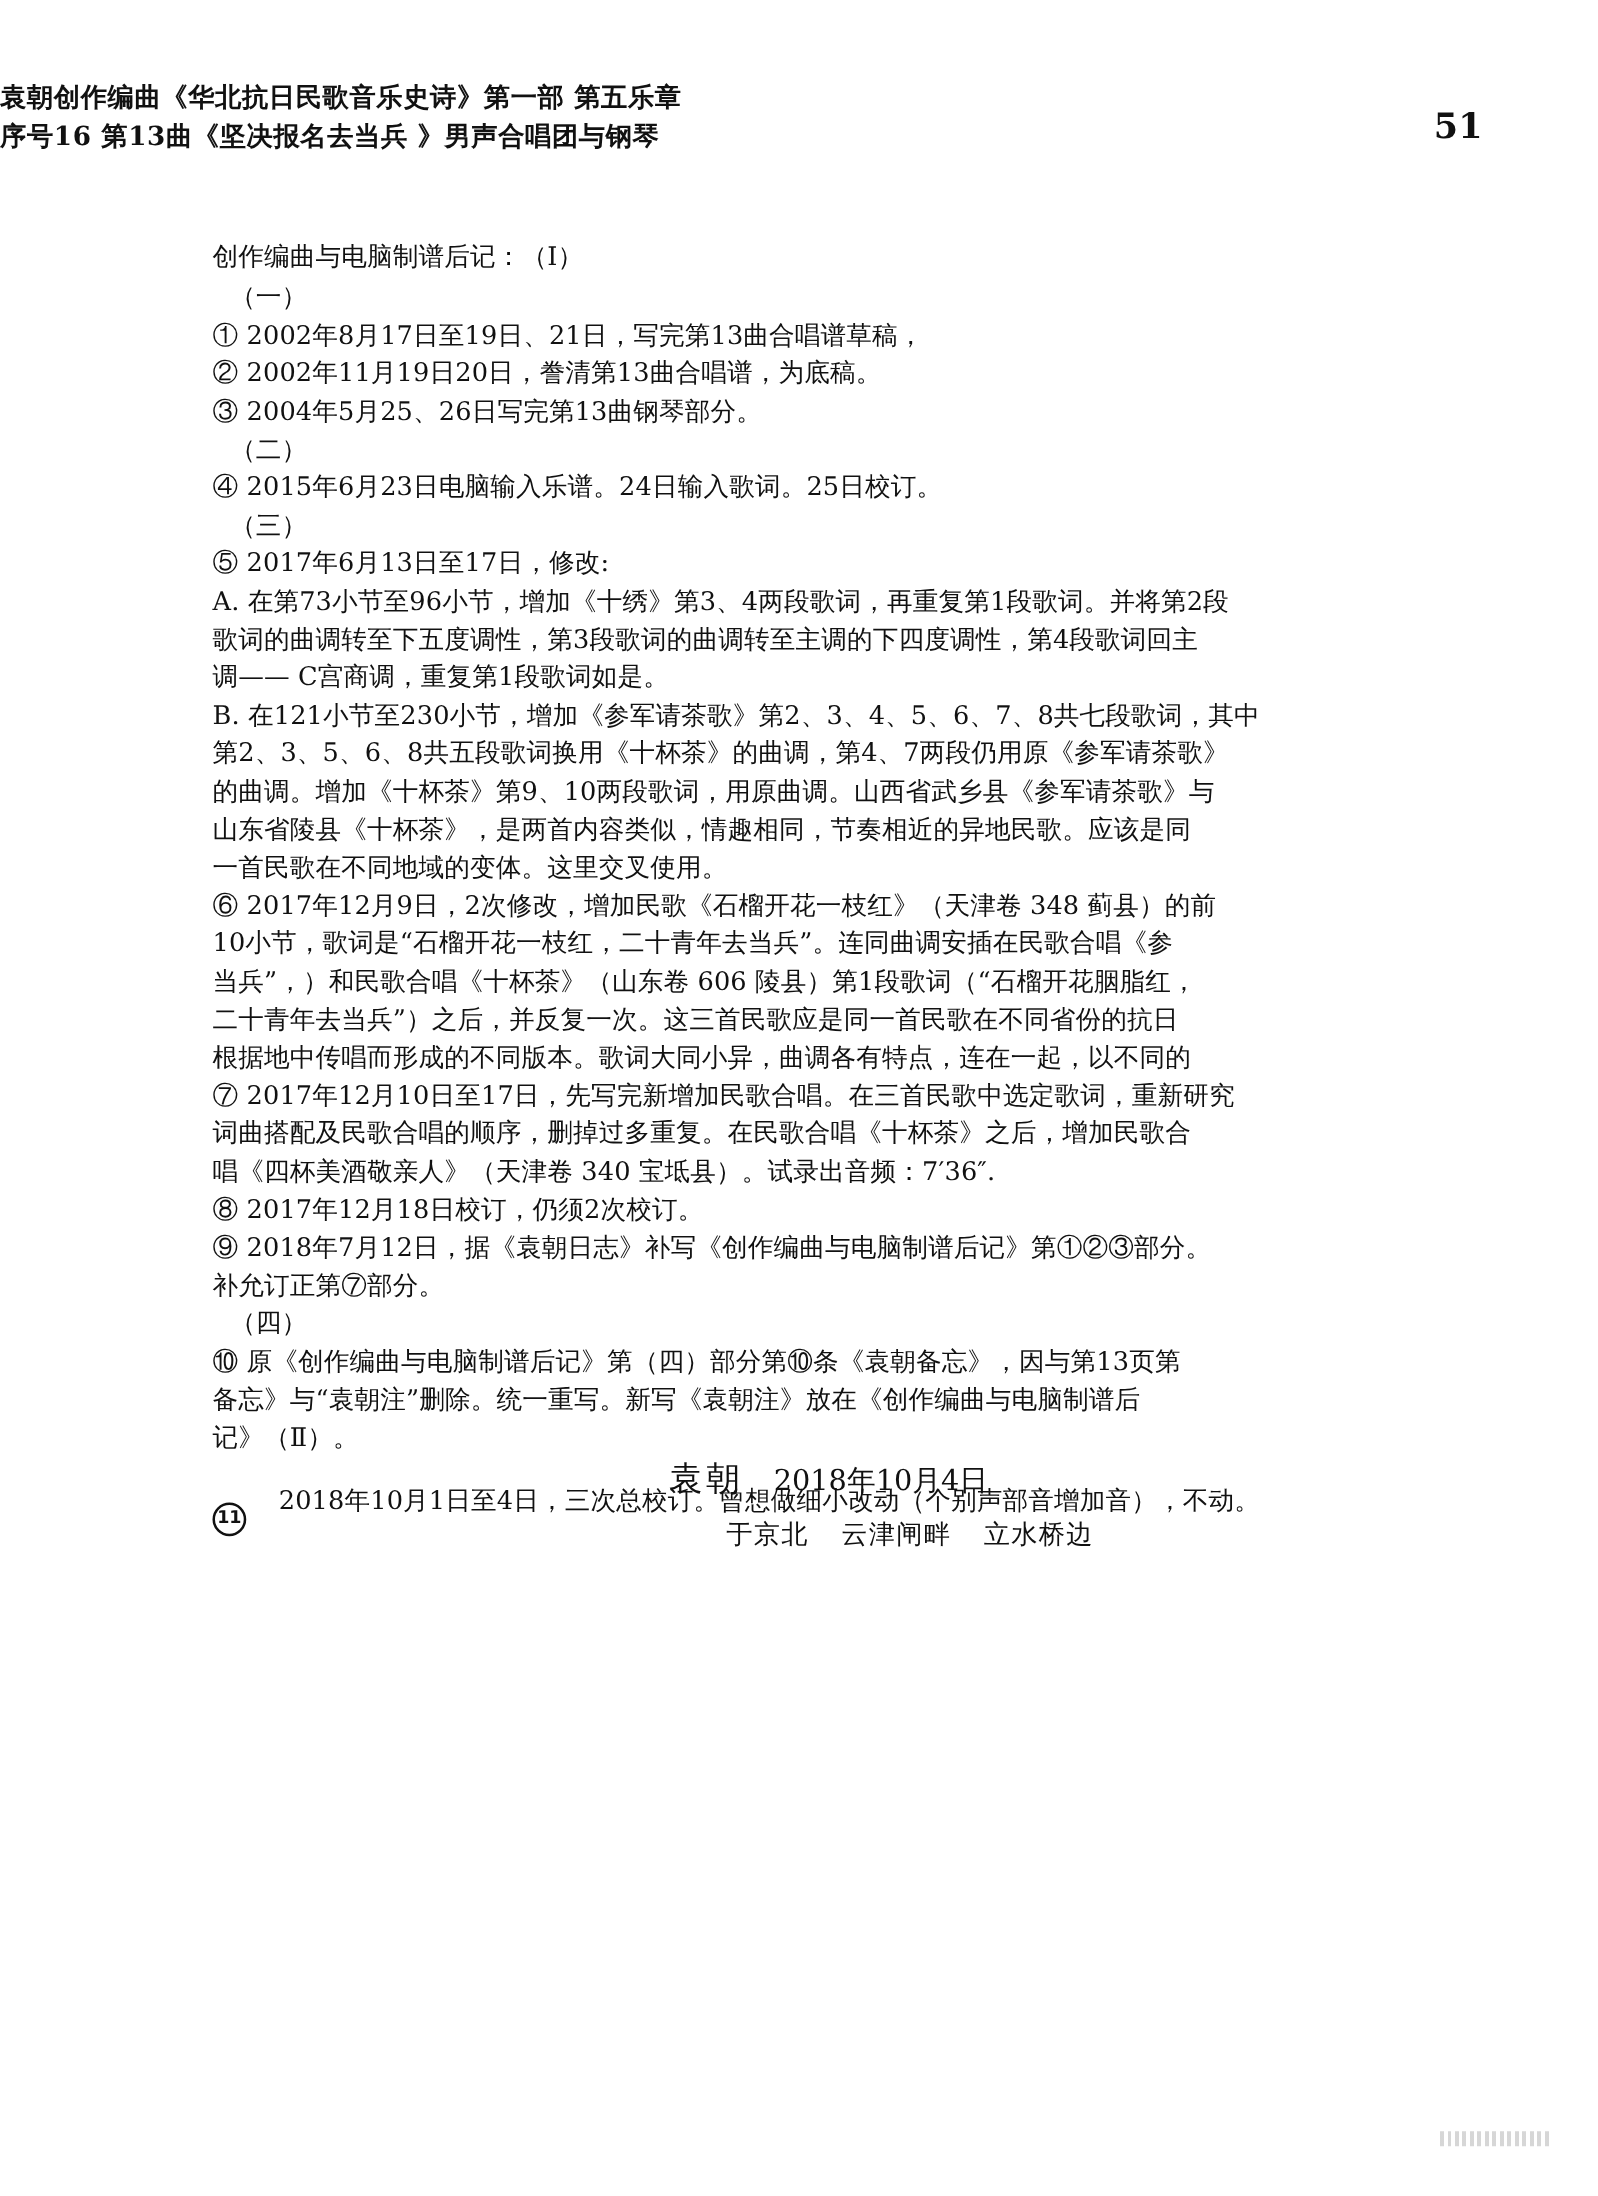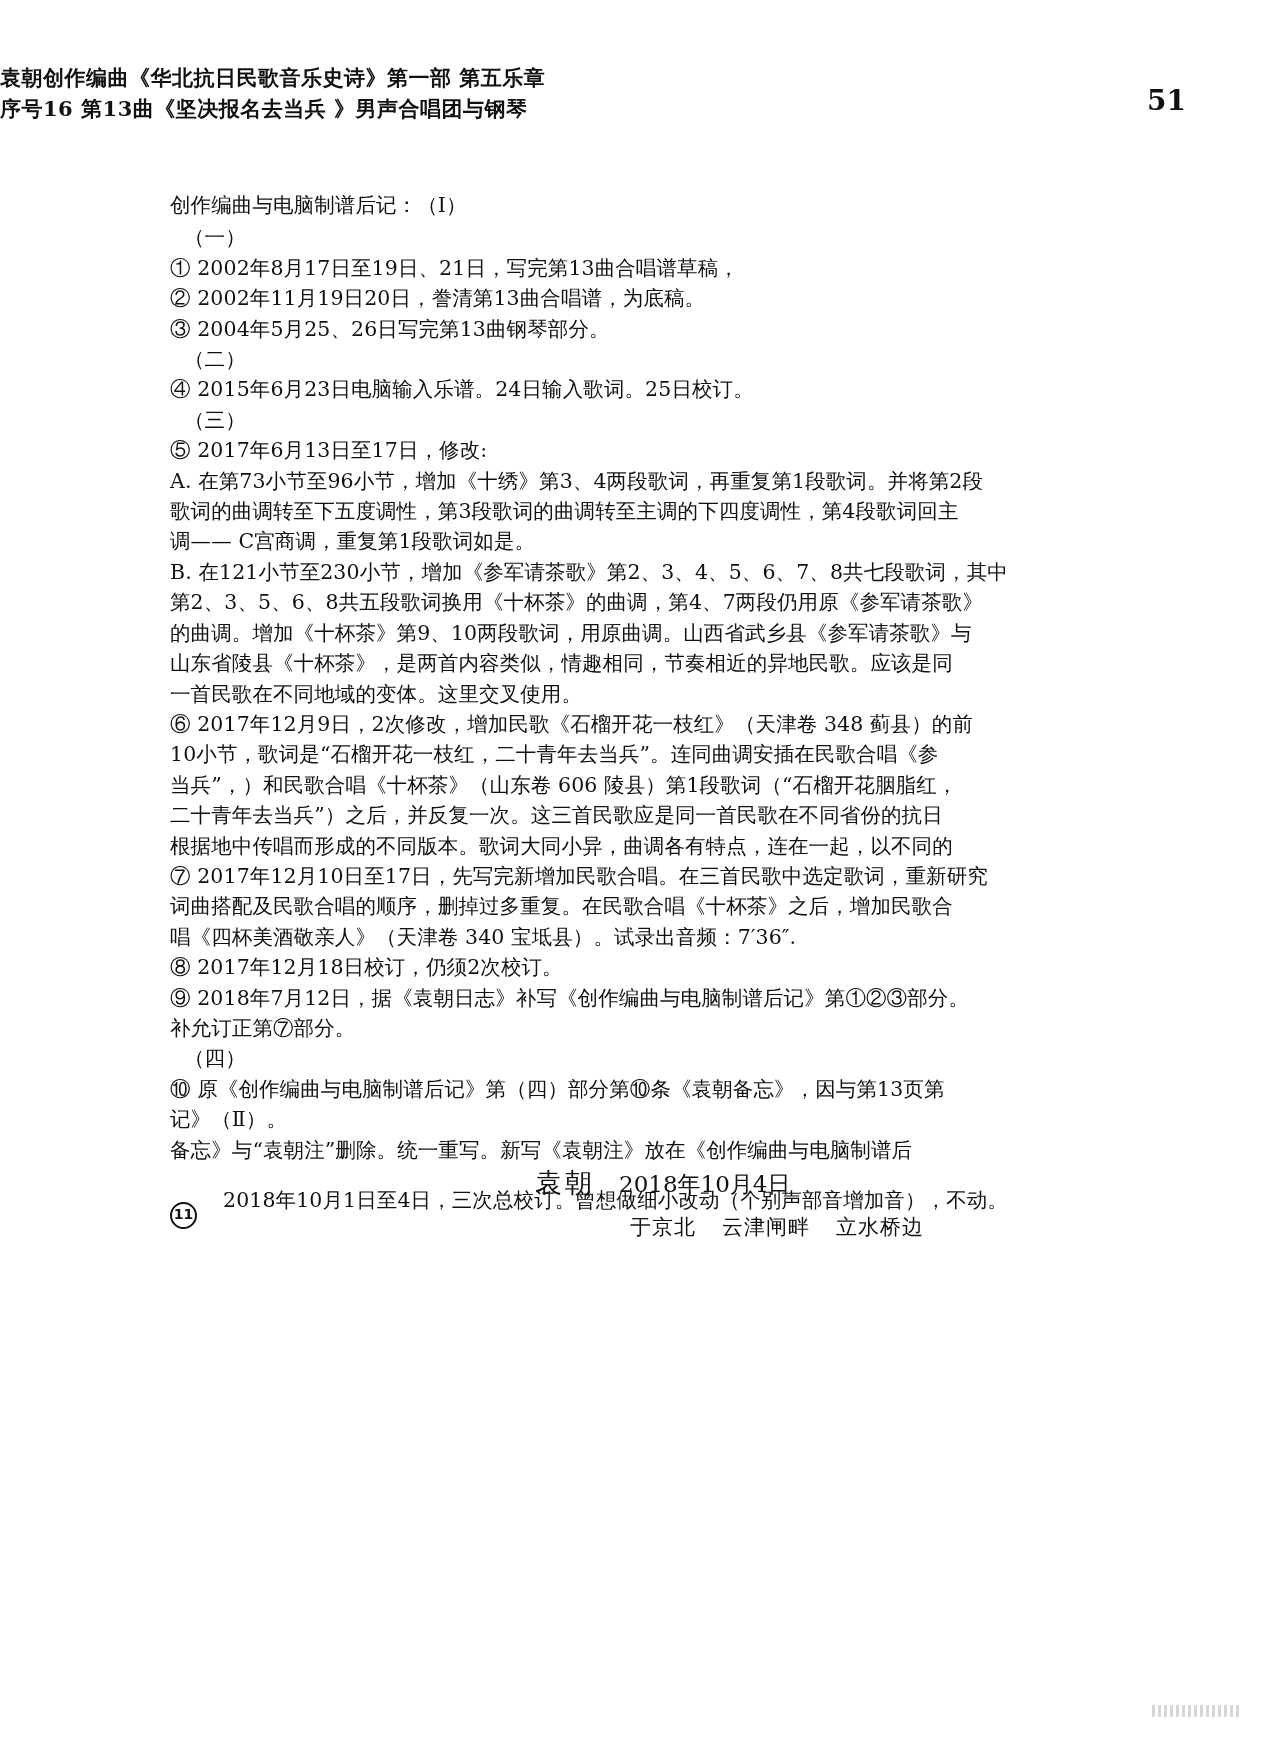--- a/index.html
+++ b/index.html
@@ -106,21 +106,21 @@
     letter-spacing: 3px;
     font-family: "DejaVu Sans", "Liberation Sans", sans-serif;
   }
   .sig-date {
     font-size: 23px;
     margin-left: 24px;
   }
   .sig-place {
     font-size: 21px;
     margin-top: 12px;
-    margin-left: 95px;
+    margin-left: 46px;
     letter-spacing: 1px;
   }
   .sig-place span { margin-right: 26px; }
 
   .corner-mark {
     position: absolute;
     right: 38px;
     bottom: 40px;
     width: 88px;
     height: 12px;
@@ -169,22 +169,22 @@
         <div class="ln">二十青年去当兵”）之后，并反复一次。这三首民歌应是同一首民歌在不同省份的抗日</div>
         <div class="ln">根据地中传唱而形成的不同版本。歌词大同小异，曲调各有特点，连在一起，以不同的</div>
         <div class="ln">⑦ 2017年12月10日至17日，先写完新增加民歌合唱。在三首民歌中选定歌词，重新研究</div>
         <div class="ln">词曲搭配及民歌合唱的顺序，删掉过多重复。在民歌合唱《十杯茶》之后，增加民歌合</div>
         <div class="ln">唱《四杯美酒敬亲人》（天津卷 340 宝坻县）。试录出音频：7′36″.</div>
         <div class="ln">⑧ 2017年12月18日校订，仍须2次校订。</div>
         <div class="ln">⑨ 2018年7月12日，据《袁朝日志》补写《创作编曲与电脑制谱后记》第①②③部分。</div>
         <div class="ln">补允订正第⑦部分。</div>
         <div class="ln sub-head">（四）</div>
         <div class="ln">⑩ 原《创作编曲与电脑制谱后记》第（四）部分第⑩条《袁朝备忘》，因与第13页第</div>
+        <div class="ln">备忘》与“袁朝注”删除。统一重写。新写《袁朝注》放在《创作编曲与电脑制谱后</div>
         <div class="ln">记》（Ⅱ）。</div>
-        <div class="ln">备忘》与“袁朝注”删除。统一重写。新写《袁朝注》放在《创作编曲与电脑制谱后</div>
       </div>
 
     <div class="item-11">
       <span class="circled-11">11</span>
       <span class="ln">2018年10月1日至4日，三次总校订。曾想做细小改动（个别声部音增加音），不动。</span>
     </div>
   </div>
 
   <div class="signature">
     <div class="sig-row">

